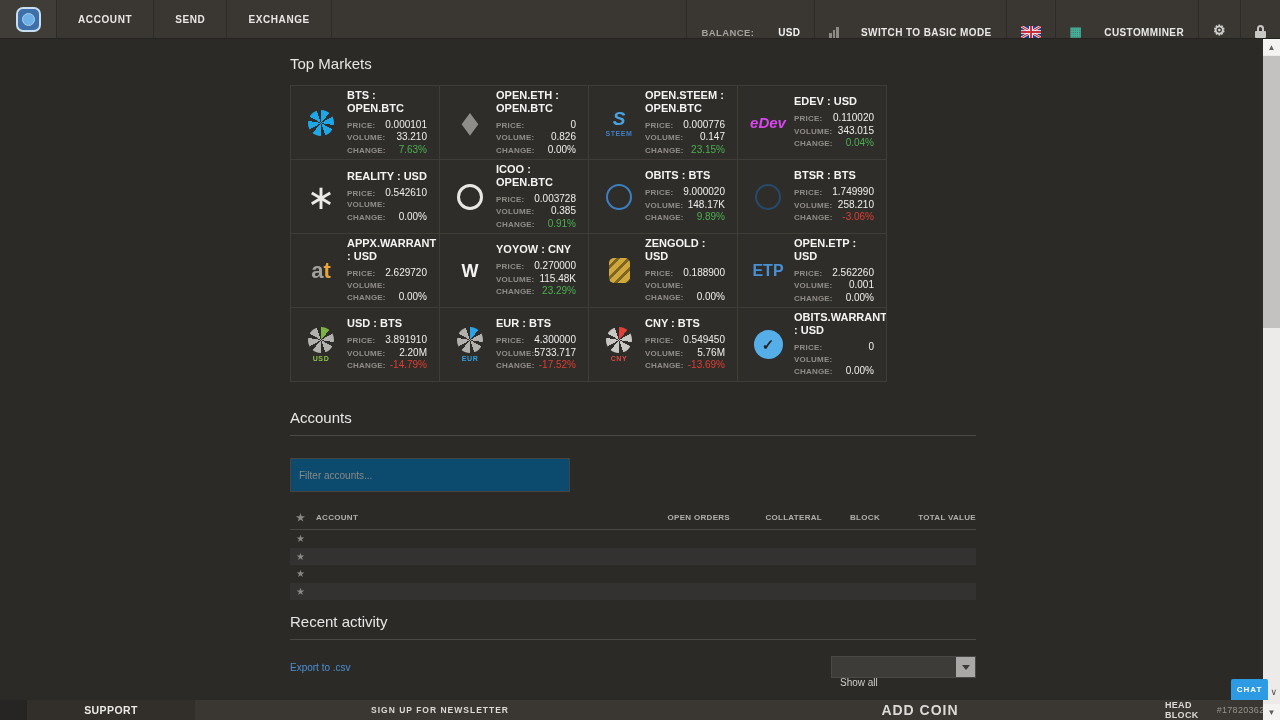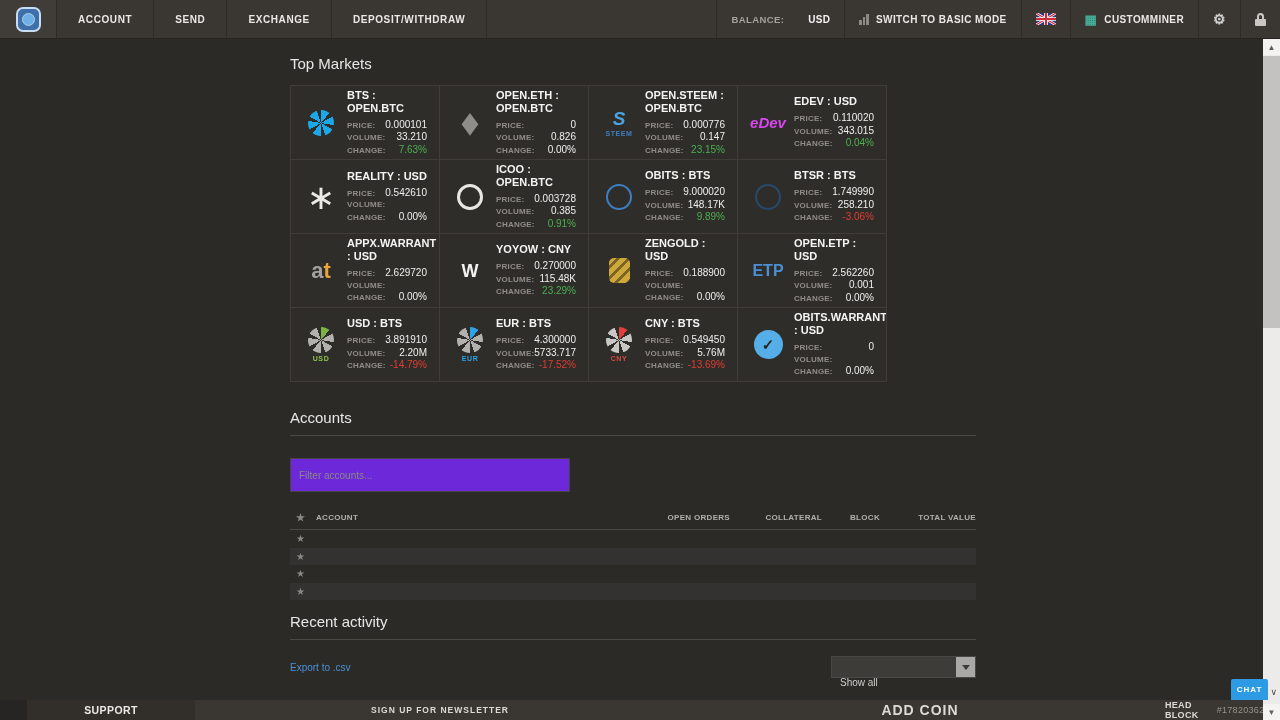--- a/index.html
+++ b/index.html
@@ -11,21 +11,21 @@
     display:flex; align-items:stretch; border-bottom:1px solid #242320; z-index:50; }
   .logo-box { width:57px; display:flex; align-items:center; justify-content:center;
     background:#403d39; border-right:1px solid #2d2b28; }
   .app-logo { width:25px; height:25px; border-radius:7px; background:#3f6fa8;
     border:2px solid #c7ddf0; display:flex; align-items:center; justify-content:center; }
   .app-logo .inner { width:13px; height:13px; border-radius:50%; background:#6fb0e6;
     border:1px solid #a8d0ee; }
   .nav-item { padding:0 21px; display:flex; align-items:center; font-size:10px; font-weight:bold;
     color:#e9e8e6; letter-spacing:.6px; border-right:1px solid #2d2b28; cursor:pointer; }
   .nav-spacer { flex:1; }
-  .nav-right-item { display:flex; align-items:center; gap:7px; padding:0 14px;
+  .nav-right-item { display:flex; align-items:flex-end; gap:22px; padding:0 14px;
     border-left:1px solid #2d2b28; font-size:10px; font-weight:bold; color:#e9e8e6;
     letter-spacing:.4px; cursor:pointer; }
   .balance-box { width:128px; justify-content:space-between; }
   .balance-label { color:#a5a29d; font-size:9.5px; }
   .balance-cur { color:#f2f2f2; }
   .bars-icon { display:flex; align-items:flex-end; gap:1px; height:11px; }
   .bars-icon i { display:block; width:2.5px; background:#8d8a85; }
   .bars-icon i:nth-child(1){height:5px;} .bars-icon i:nth-child(2){height:8px;} .bars-icon i:nth-child(3){height:11px;}
   .grid-icon { color:#45b09a; font-size:13px; line-height:13px; }
   .gear-icon { color:#cfcecb; font-size:14px; }
@@ -67,21 +67,21 @@
     background:repeating-linear-gradient(135deg,#cfa83d 0 5px,#7d6420 5px 8px); }
   .icon-label { font-size:7px; font-weight:bold; letter-spacing:.6px; }
   .card-body { flex:1; min-width:0; }
   .card-title { font-size:11px; font-weight:bold; color:#f5f4f2; line-height:1.2; margin-bottom:4px; }
   .stat-row { display:flex; justify-content:space-between; align-items:baseline; line-height:11.5px; }
   .stat-label { font-size:8px; font-weight:bold; color:#908d89; letter-spacing:.2px; }
   .stat-value { font-size:10px; color:#f0efed; }
   .pos { color:#4caf50; } .neg { color:#e03c31; } .neu { color:#f0efed; }
 
   .accounts-section { position:absolute; top:370px; left:0; width:686px; }
-  .filter-input { margin-top:22px; width:280px; height:22px; background:#6d28d9;
+  .filter-input { margin-top:22px; width:280px; height:22px; background:#0c4a6e;
     border:1px solid #46443ف0; border:1px solid #464440; color:#cfcecb; font-size:10px;
     padding:16px 8px; font-family:"Liberation Sans",sans-serif; }
   .filter-input::placeholder { color:#8b8985; }
   .acct-header { display:flex; align-items:center; margin-top:20px; padding-bottom:6px;
     border-bottom:1px solid #4a4846; font-size:8px; font-weight:bold; color:#b2b0ac;
     letter-spacing:.3px; }
   .col-star { width:26px; padding-left:6px; }
   .col-account { flex:1; }
   .col-orders { width:118px; text-align:right; }
   .col-collateral { width:92px; text-align:right; }
@@ -135,21 +135,20 @@
 
 <div class="navbar">
   <div class="logo-box">
     <div class="app-logo">
         <div class="inner"></div>
       </div>
   </div>
   <div class="nav-item">ACCOUNT</div>
   <div class="nav-item">SEND</div>
   <div class="nav-item">EXCHANGE</div>
-  <div class="nav-item">DEPOSIT/WITHDRAW</div>
   <div class="nav-spacer"></div>
   <div class="nav-right-item balance-box">
     <span class="balance-label">BALANCE:</span>
     <span class="balance-cur">USD</span>
   </div>
   <div class="nav-right-item">
     <span class="bars-icon">
         <i></i>
         <i></i>
         <i></i>

